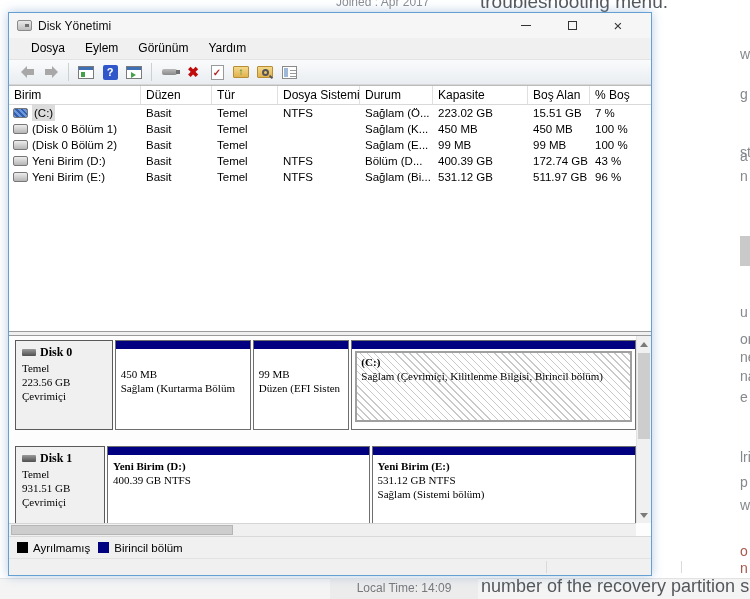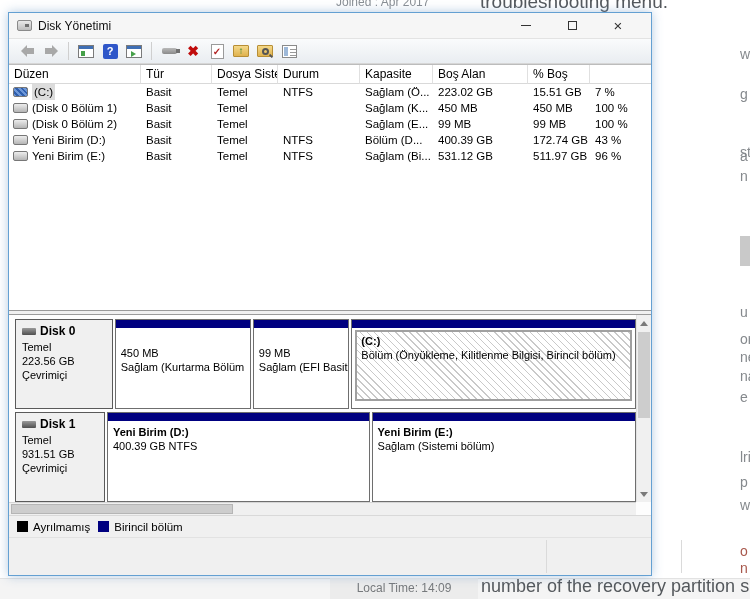--- a/index.html
+++ b/index.html
@@ -78,21 +78,21 @@
     background:linear-gradient(#ededed,#b5b5b5); }
   .vol-ico.c { background:repeating-linear-gradient(45deg,#6d97d8 0 2px,#2f5fae 2px 4px); }
   .sel-label { background:#dcdcdc; padding:0 2px; }
 
   
   .splitter { flex:0 0 5px; background:#f0f0f0; border-top:1px solid #9a9a9a; border-bottom:1px solid #9a9a9a; }
 
   
   .disk-panel { flex:0 0 200px; background:#fdfdfd; position:relative; overflow:hidden; }
   .disk-inner { position:absolute; left:0; top:0; right:15px; bottom:13px; padding:4px 0 0 6px; }
-  .disk-row { display:flex; margin-bottom:3px; }
+  .disk-row { display:flex; margin-bottom:16px;font-family:Liberation Serif, serif; }
   .disk-label { width:101px; height:90px; border:1px solid #5a5a5a; background:#f0f0f0;
     font-size:11px; padding:4px 0 0 6px; line-height:14px; }
   .disk-label b { font-size:12px; }
   .disk-title { display:flex; align-items:center; gap:4px; margin-bottom:2px; }
   .drive-glyph { width:14px; height:7px; background:linear-gradient(#9a9a9a,#4f4f4f); border-radius:1px; }
   .part { height:90px; border:1px solid #6e6e6e; background:#fff; margin-left:2px; overflow:hidden; }
   .part-bar { height:10px; background:#000080; border-bottom:2px solid #fff; }
   .part-body { font-size:11px; line-height:14px; padding:2px 5px; white-space:nowrap; overflow:hidden; }
   .part-title { font-weight:bold; min-height:14px; }
   .part.selected { padding:0; }
@@ -157,20 +157,26 @@
         </div>
       <div class="cap-btn">
           <span class="max-glyph"></span>
         </div>
       <div class="cap-btn">
           <span class="close-glyph">×</span>
         </div>
     </div>
   </div>
 
+  <div class="menubar">
+    <span class="menu-item">Dosya</span>
+    <span class="menu-item">Eylem</span>
+    <span class="menu-item">Görünüm</span>
+    <span class="menu-item">Yardım</span>
+  </div>
 
   <div class="toolbar">
     <span class="tb">
         <span class="nav-arrow">
           <span class="head-l"></span>
           <span class="shaft"></span>
         </span>
       </span>
     <span class="tb">
         <span class="nav-arrow">
@@ -208,20 +214,21 @@
           <span class="lens"></span>
         </span>
       </span>
     <span class="tb">
         <span class="props-ico"></span>
       </span>
   </div>
 
   <div class="list-panel">
     <div class="vgrid">
+      <div class="vh">Birim</div>
       <div class="vh">Düzen</div>
       <div class="vh">Tür</div>
       <div class="vh">Dosya Sistemi</div>
       <div class="vh">Durum</div>
       <div class="vh">Kapasite</div>
       <div class="vh">Boş Alan</div>
       <div class="vh">% Boş</div>
       <div class="vh"></div>
     </div>
 
@@ -318,28 +325,28 @@
             <div class="part-title"></div>
             <div>450 MB</div>
             <div>Sağlam (Kurtarma Bölüm</div>
           </div>
         </div>
         <div class="part" style="width:100px">
           <div class="part-bar"></div>
           <div class="part-body">
             <div class="part-title"></div>
             <div>99 MB</div>
-            <div>Sağlam (EFI Basit</div>
+            <div>Düzen (EFI Sisten</div>
           </div>
         </div>
         <div class="part selected" style="width:295px">
           <div class="part-bar"></div>
           <div class="part-body">
             <div class="part-title">(C:)</div>
-            <div>Bölüm (Önyükleme, Kilitlenme Bilgisi, Birincil bölüm)</div>
+            <div>Sağlam (Çevrimiçi, Kilitlenme Bilgisi, Birincil bölüm)</div>
           </div>
         </div>
       </div>
 
       <div class="disk-row">
         <div class="disk-label">
           <div class="disk-title">
               <span class="drive-glyph"></span>
               <b>Disk 1</b>
             </div>
@@ -351,20 +358,21 @@
           <div class="part-bar"></div>
           <div class="part-body">
             <div class="part-title">Yeni Birim  (D:)</div>
             <div>400.39 GB NTFS</div>
           </div>
         </div>
         <div class="part" style="width:300px">
           <div class="part-bar"></div>
           <div class="part-body">
             <div class="part-title">Yeni Birim  (E:)</div>
+            <div>531.12 GB NTFS</div>
             <div>Sağlam (Sistemi bölüm)</div>
           </div>
         </div>
       </div>
 
     </div>
 
     <div class="vsb">
       <div class="vsb-btn">
           <span class="tri-up"></span>

